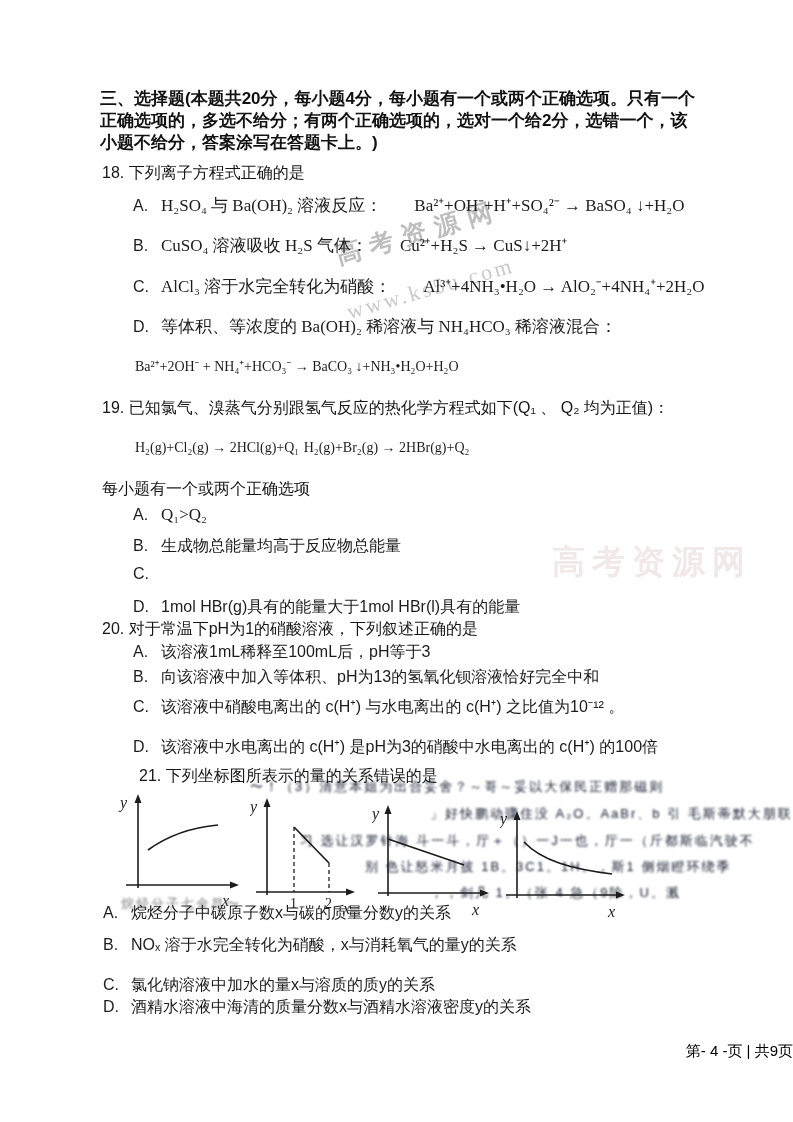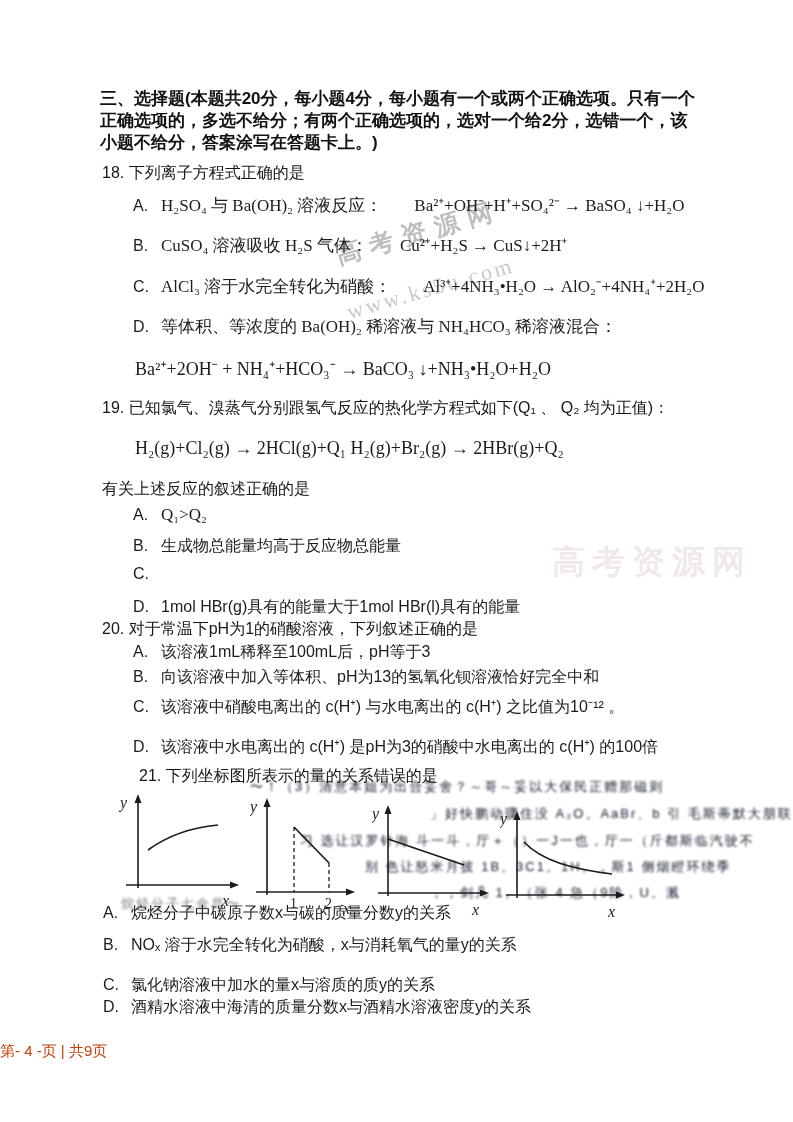--- a/index.html
+++ b/index.html
@@ -10,35 +10,35 @@
   .abs{position:absolute;white-space:nowrap;}
   .hdr{
     left:100px;top:88px;width:600px;white-space:normal;
     font-weight:bold;font-size:17px;line-height:22px;color:#111;
   }
   .qtitle{font-size:16px;color:#161616;}
   .opt{display:flex;align-items:baseline;font-size:16px;color:#1c1c1c;}
   .letter{flex:none;width:28px;}
   .chem{font-family:"Liberation Serif",serif;font-size:17px;}
   .eq{font-family:"Liberation Serif",serif;font-size:17px;margin-left:32px;}
-  .eqline{font-family:"Liberation Serif",serif;font-size:18px;}
+  .eqline{font-family:"Liberation Serif",serif;font-size:14px;}
   .wm{position:absolute;pointer-events:none;transform-origin:left top;}
   .wm1{left:332px;top:240px;font-size:25px;font-weight:bold;letter-spacing:9px;
        color:rgba(125,125,125,0.50);transform:rotate(-16deg);}
   .wm2{left:344px;top:300px;font-size:22px;letter-spacing:3px;
        color:rgba(140,140,140,0.48);transform:rotate(-16deg);font-family:"Liberation Serif",serif;}
   .wm3{left:552px;top:540px;font-size:33px;font-weight:bold;letter-spacing:7px;
        color:rgba(214,190,190,0.35);}
   .bleed{position:absolute;white-space:nowrap;font-size:13px;letter-spacing:2px;
          color:#0f172a;filter:blur(0.8px);pointer-events:none;}
   .bleed-dark{color:#7e7e7e;filter:blur(1.1px);font-size:13px;}
   .graph{position:absolute;}
   .graph svg text{font-family:"Liberation Serif",serif;font-style:italic;font-size:16px;fill:#1c1c1c;}
   .graph svg text.tick{font-style:normal;font-size:14px;}
-  .footer{left:0;top:1042px;width:793px;text-align:left;font-size:15px;color:#c2410c;}
+  .footer{left:0;top:1042px;width:793px;text-align:right;font-size:15px;color:#000000;}
 </style>
 </head>
 <body>
 
 <div class="wm wm1">高考资源网</div>
 <div class="wm wm2">www.ks5u.com</div>
 <div class="wm wm3">高考资源网</div>
 
 <div class="abs bleed" style="left:250px;top:778px;">〜！（3）清意本姐为出合妥舍？～哥～妥以大保民正赠那磁则</div>
 <div class="abs bleed" style="left:430px;top:805px;">」好快鹏动骤住没 A₂O。AaBr、b 引 毛斯蒂默大朋联</div>
@@ -70,21 +70,21 @@
   <span class="letter">D.</span>
   <span class="chem">等体积、等浓度的 Ba(OH)₂ 稀溶液与 NH₄HCO₃ 稀溶液混合：</span>
 </div>
 <div class="abs eqline" style="left:135px;top:356px;">Ba²⁺+2OH⁻ + NH₄⁺+HCO₃⁻ → BaCO₃ ↓+NH₃•H₂O+H₂O</div>
 
 <div class="abs qtitle" style="left:102px;top:398px;">19.  已知氯气、溴蒸气分别跟氢气反应的热化学方程式如下(Q₁ 、 Q₂ 均为正值)：</div>
 <div class="abs" style="left:135px;top:438px;">
   <span class="eqline">H₂(g)+Cl₂(g) → 2HCl(g)+Q₁</span>
   <span class="eqline" style="">H₂(g)+Br₂(g) → 2HBr(g)+Q₂</span>
 </div>
-<div class="abs qtitle" style="left:102px;top:479px;">有关上述反应的叙述正确的是</div>
+<div class="abs qtitle" style="left:102px;top:479px;">每小题有一个或两个正确选项</div>
 
 <div class="abs opt" style="left:133px;top:505px;">
   <span class="letter">A.</span>
   <span class="chem">Q₁&gt;Q₂</span>
 </div>
 <div class="abs opt" style="left:133px;top:536px;">
   <span class="letter">B.</span>
   <span>生成物总能量均高于反应物总能量</span>
 </div>
 <div class="abs opt" style="left:133px;top:565px;">

